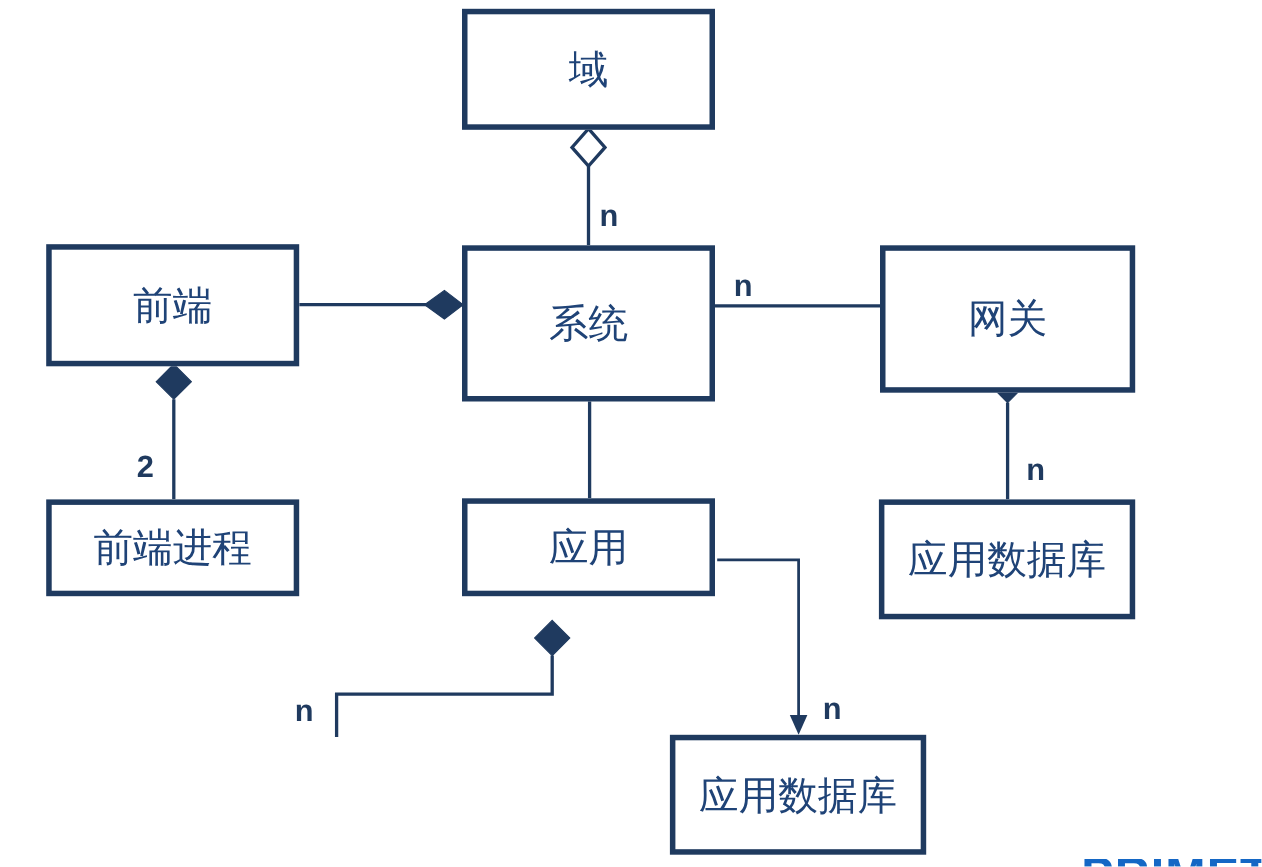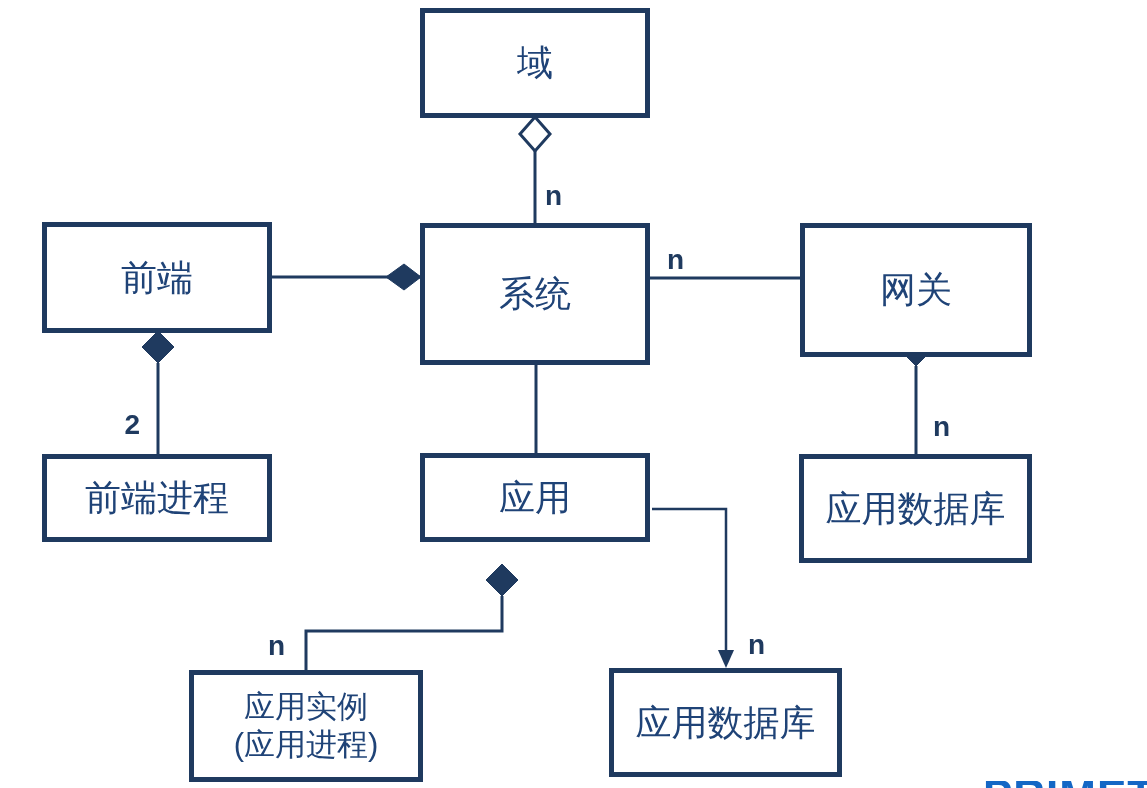--- a/index.html
+++ b/index.html
@@ -121,26 +121,20 @@
   </div>
 
   <div class="node" style="left:420px; top:453px; width:230px; height:89px;">
     <span>应用</span>
   </div>
 
   <div class="node" style="left:799px; top:454px; width:233px; height:109px;">
     <span>应用数据库</span>
   </div>
 
-  <div class="node" style="left:189px; top:670px; width:234px; height:112px;">
-    <span class="two-line">
-      <span>应用实例</span><br>
-      <span>(应用进程)</span>
-    </span>
-  </div>
 
   <div class="node" style="left:609px; top:668px; width:233px; height:109px;align-items:center;">
     <span>应用数据库</span>
   </div>
 
   <div class="mult" style="left:545px; top:182px;">n</div>
 
   <div class="mult" style="left:667px; top:246px;">n</div>
 
   <div class="mult right-align" style="left:110px; top:411px; width:30px;">2</div>

